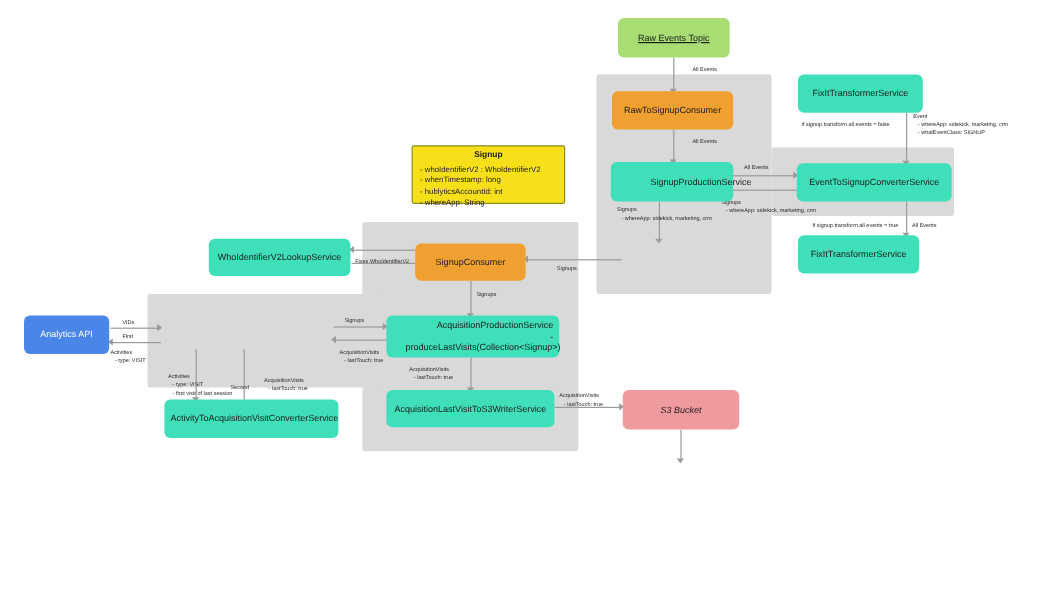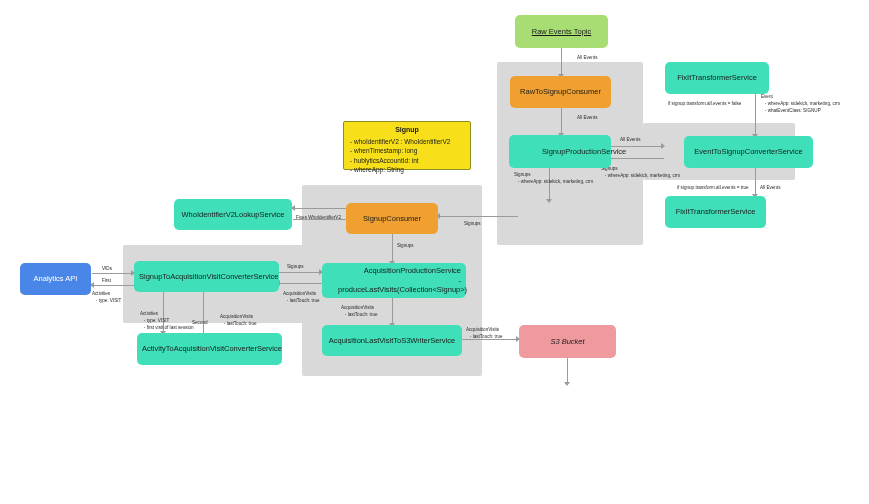--- a/index.html
+++ b/index.html
@@ -151,43 +151,40 @@
 
   <div class="node teal" style="left:509px;top:135px;width:102px;height:33px;font-size:7.5px;padding-left:33px;">
     <span class="lbl">SignupProductionService</span>
   </div>
 
 
   <div class="node teal" style="left:665px;top:62px;width:104px;height:32px;font-size:7.5px;">
     <span class="lbl">FixItTransformerService</span>
   </div>
 
-  <div class="node teal" style="left:664px;top:136px;width:129px;height:32px;font-size:7.5px;margin-left:20px;">
+  <div class="node teal" style="left:664px;top:136px;width:129px;height:32px;font-size:7.5px;">
     <span class="lbl">EventToSignupConverterService</span>
   </div>
 
   <div class="node teal" style="left:665px;top:196px;width:101px;height:32px;font-size:7.5px;">
     <span class="lbl">FixItTransformerService</span>
   </div>
 
   <div class="node teal" style="left:174px;top:199px;width:118px;height:31px;font-size:7.5px;">
     <span class="lbl">WhoIdentifierV2LookupService</span>
   </div>
 
   <div class="node orange" style="left:346px;top:203px;width:92px;height:31px;font-size:7.5px;">
     <span class="lbl">SignupConsumer</span>
   </div>
 
   <div class="node blue" style="left:20px;top:263px;width:71px;height:32px;font-size:7.5px;">
     <span class="lbl">Analytics API</span>
   </div>
 
-  <div class="node teal" style="left:134px;top:261px;width:145px;height:31px;font-size:7.5px;">
-    <span class="lbl">SignupToAcquisitionVisitConverterService</span>
-  </div>
 
   <div class="node teal" style="left:137px;top:333px;width:145px;height:32px;font-size:7.5px;">
     <span class="lbl">ActivityToAcquisitionVisitConverterService</span>
   </div>
 
   <div class="node teal" style="left:322px;top:263px;width:144px;height:35px;font-size:7.5px;justify-content:flex-start;text-align:left;padding-left:9px;">
     <span class="lbl" style="text-align:right;">
       <span class="node-sub">AcquisitionProductionService</span>
       <span class="node-sub" style="padding-left:7px;">- produceLastVisits(Collection&lt;Signup&gt;)</span>
     </span>

